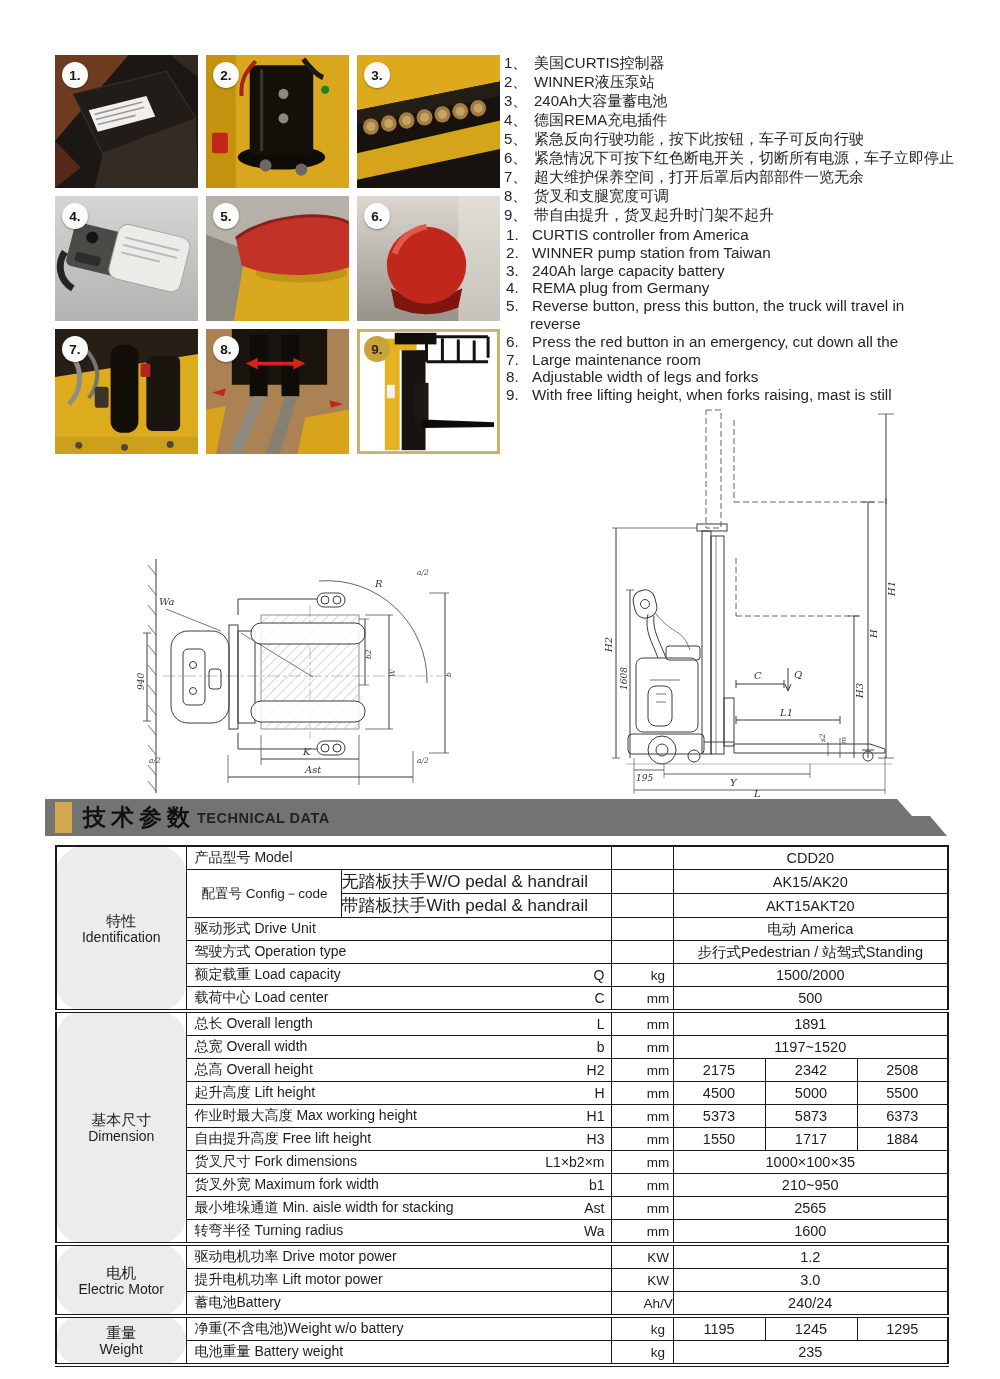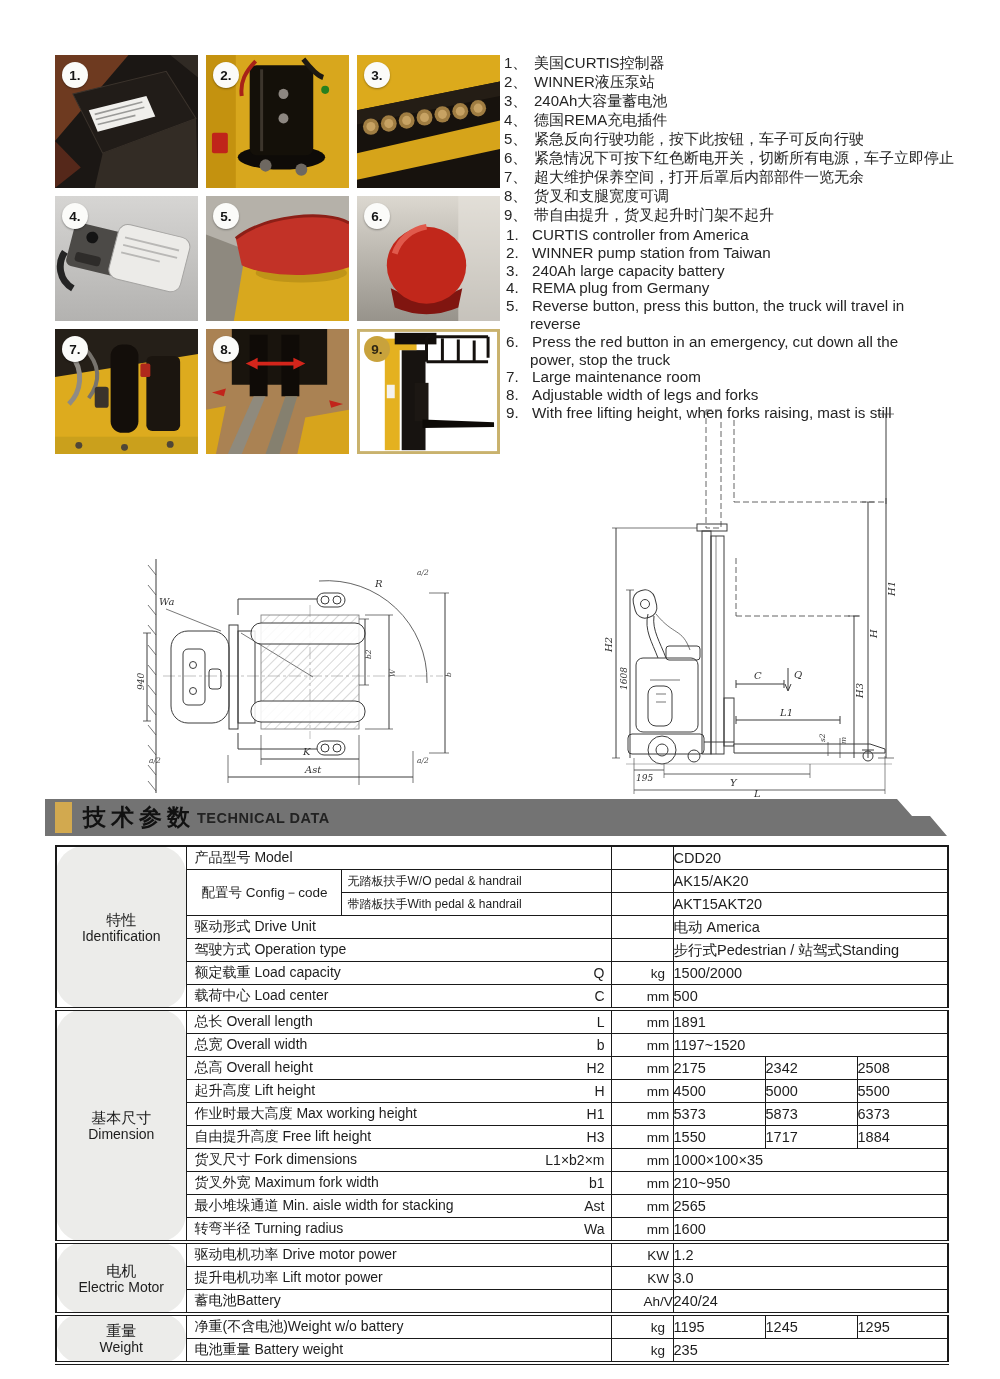--- a/index.html
+++ b/index.html
@@ -46,23 +46,23 @@
   .spec{position:absolute;left:55px;top:845px;width:892px;border-collapse:collapse;table-layout:fixed;
         border:2px solid #1a1a1a;border-bottom:4px double #1a1a1a;}
   .spec td{border:1.2px solid #1a1a1a;height:22px;padding:0;font-size:14px;overflow:hidden;white-space:nowrap;}
   .spec tr.sec td{border-top:4px double #1a1a1a;}
   .spec td.cat{background:#ececea;text-align:center;border-radius:28px;}
   .cat-cn{font-size:15px;line-height:17px;}
   .cat-en{font-size:14px;line-height:16px;}
   .spec td.name{padding:0 6px 0 8px;margin-top:39px;}
   .spec td.name .cell{display:flex;justify-content:space-between;align-items:center;}
   .spec td.grp{text-align:center;font-size:13.5px;}
-  .spec td.sub{font-size:12px;padding-left:6px;}
+  .spec td.sub{font-size:17px;}
   .spec td.unit{text-align:center;font-size:13.5px;padding-left:32px;}
-  .spec td.val{text-align:left;font-size:14.5px;}
+  .spec td.val{text-align:center;font-size:14.5px;}
 </style>
 </head>
 <body>
 
 <div class="page">
 
   <div class="photos">
 
     <div class="photo">
       <svg viewBox="0 0 144 130" preserveAspectRatio="none">
@@ -282,21 +282,20 @@
       </div>
     <div class="fitem">
         <span class="fnum">5.</span>
         <span class="ftxt">Reverse button, press this button, the truck will travel in</span>
       </div>
     <div class="fitem fwrap">reverse</div>
     <div class="fitem">
         <span class="fnum">6.</span>
         <span class="ftxt">Press the red button in an emergency, cut down all the</span>
       </div>
-    <div class="fitem fwrap">power, stop the truck</div>
     <div class="fitem">
         <span class="fnum">7.</span>
         <span class="ftxt">Large maintenance room</span>
       </div>
     <div class="fitem">
         <span class="fnum">8.</span>
         <span class="ftxt">Adjustable width of legs and forks</span>
       </div>
     <div class="fitem">
         <span class="fnum">9.</span>

